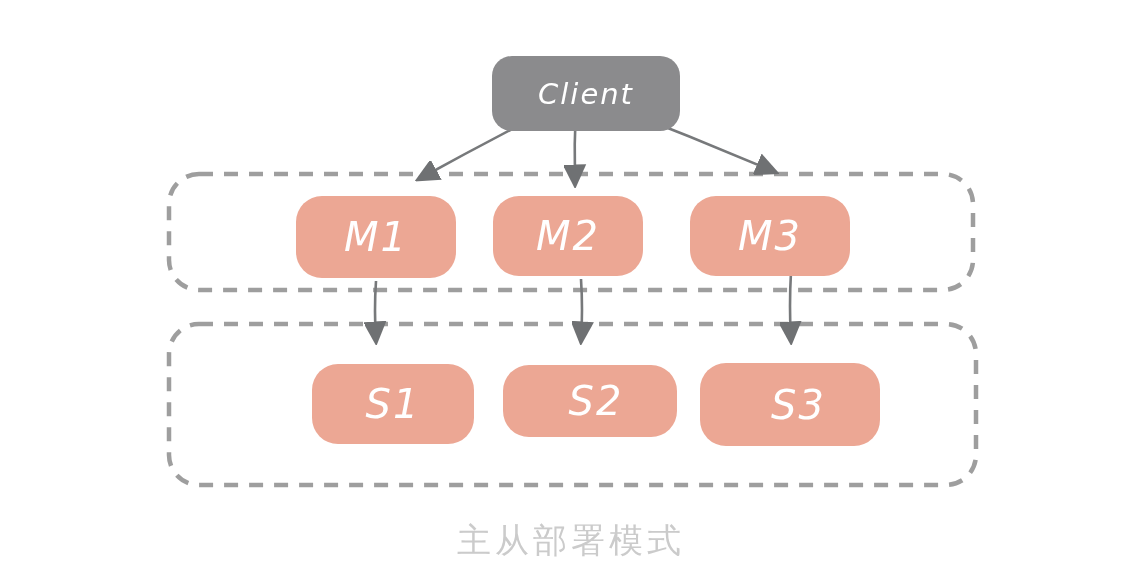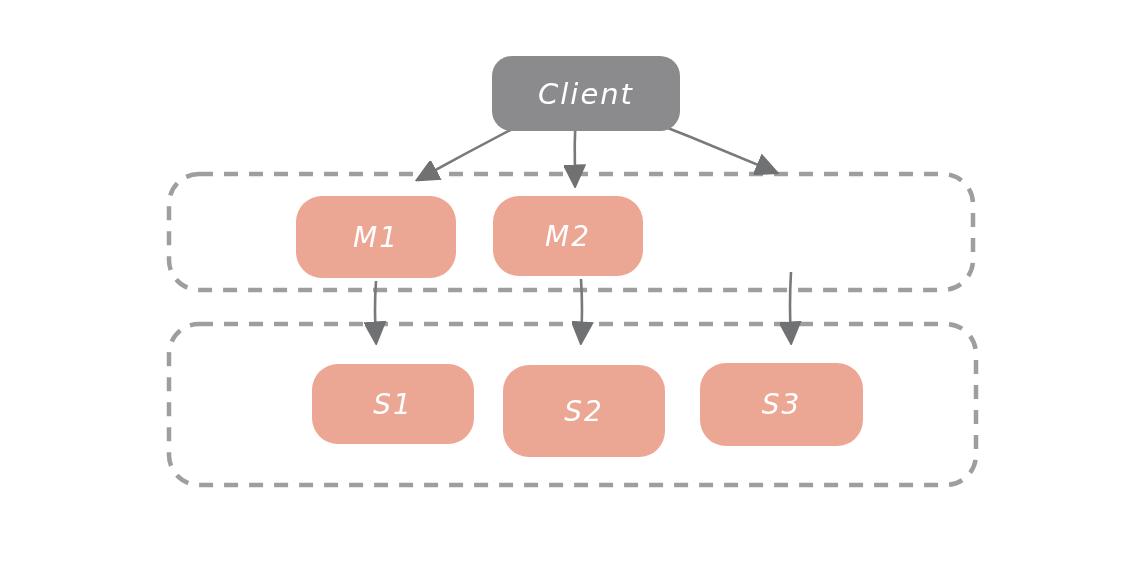--- a/index.html
+++ b/index.html
@@ -31,28 +31,28 @@
     left: 492px; top: 25px;
     width: 188px; height: 75px;
     background: #8b8b8d;
     border-radius: 20px;
     font-size: 29px;
     margin-top: 31px;
   }
   .salmon {
     background: #eca794;
     border-radius: 26px;
-    font-size: 28px;
+    font-size: 40px;
   }
   .m1 { left: 296px; top: 196px; width: 160px; height: 82px; }
   .m2 { left: 493px; top: 196px; width: 150px; height: 80px; }
   .m3 { left: 690px; top: 196px; width: 160px; height: 80px; }
   .s1 { left: 303px; top: 364px; width: 162px; height: 80px; margin-left: 9px; }
-  .s2 { left: 503px; top: 365px; width: 162px; height: 92px; }
-  .s3 { left: 700px; top: 363px; width: 163px; height: 83px; }
+  .s2 { left: 503px; top: 365px; width: 162px; height: 72px; padding-left: 12px; }
+  .s3 { left: 700px; top: 363px; width: 163px; height: 83px; padding-left: 17px; }
   .caption {
     position: absolute;
     left: 0; right: 0;
     top: 518px;
     text-align: center;
     color: #cbcbcb;
     font-size: 34px;
     letter-spacing: 4px;
     font-family: "DejaVu Sans", sans-serif;
   }
@@ -84,25 +84,29 @@
   <div class="node client">
     <span>Client</span>
   </div>
 
   <div class="node salmon m1">
     <span>M1</span>
   </div>
   <div class="node salmon m2">
     <span>M2</span>
   </div>
+  <div class="node salmon m3">
+    <span>M3</span>
+  </div>
 
   <div class="node salmon s1">
     <span>S1</span>
   </div>
   <div class="node salmon s2">
     <span>S2</span>
   </div>
   <div class="node salmon s3">
     <span>S3</span>
   </div>
 
+  <div class="caption">主从部署模式</div>
 
 </div>
 
 </body></html>

